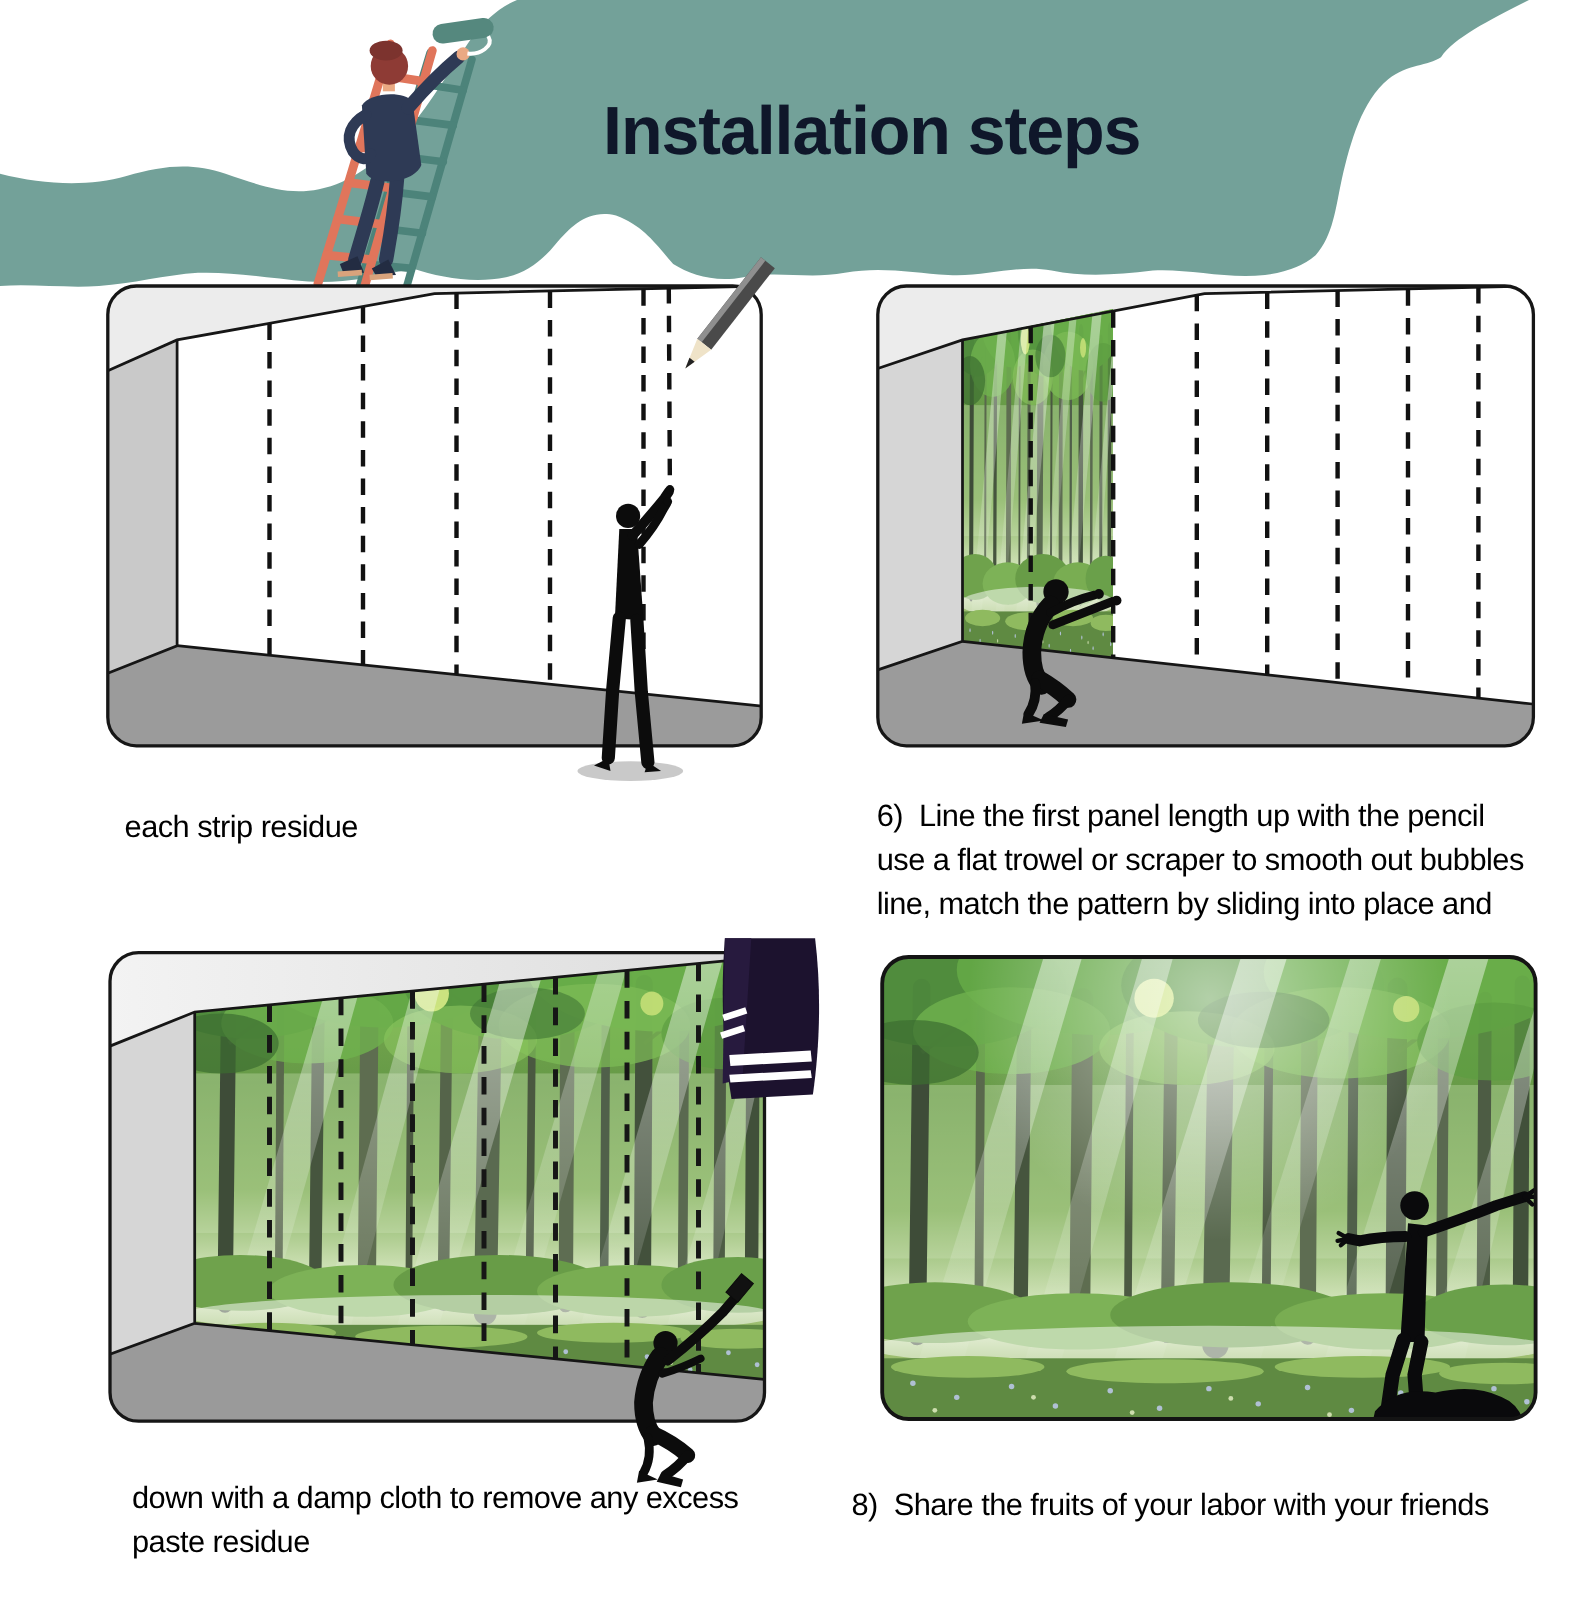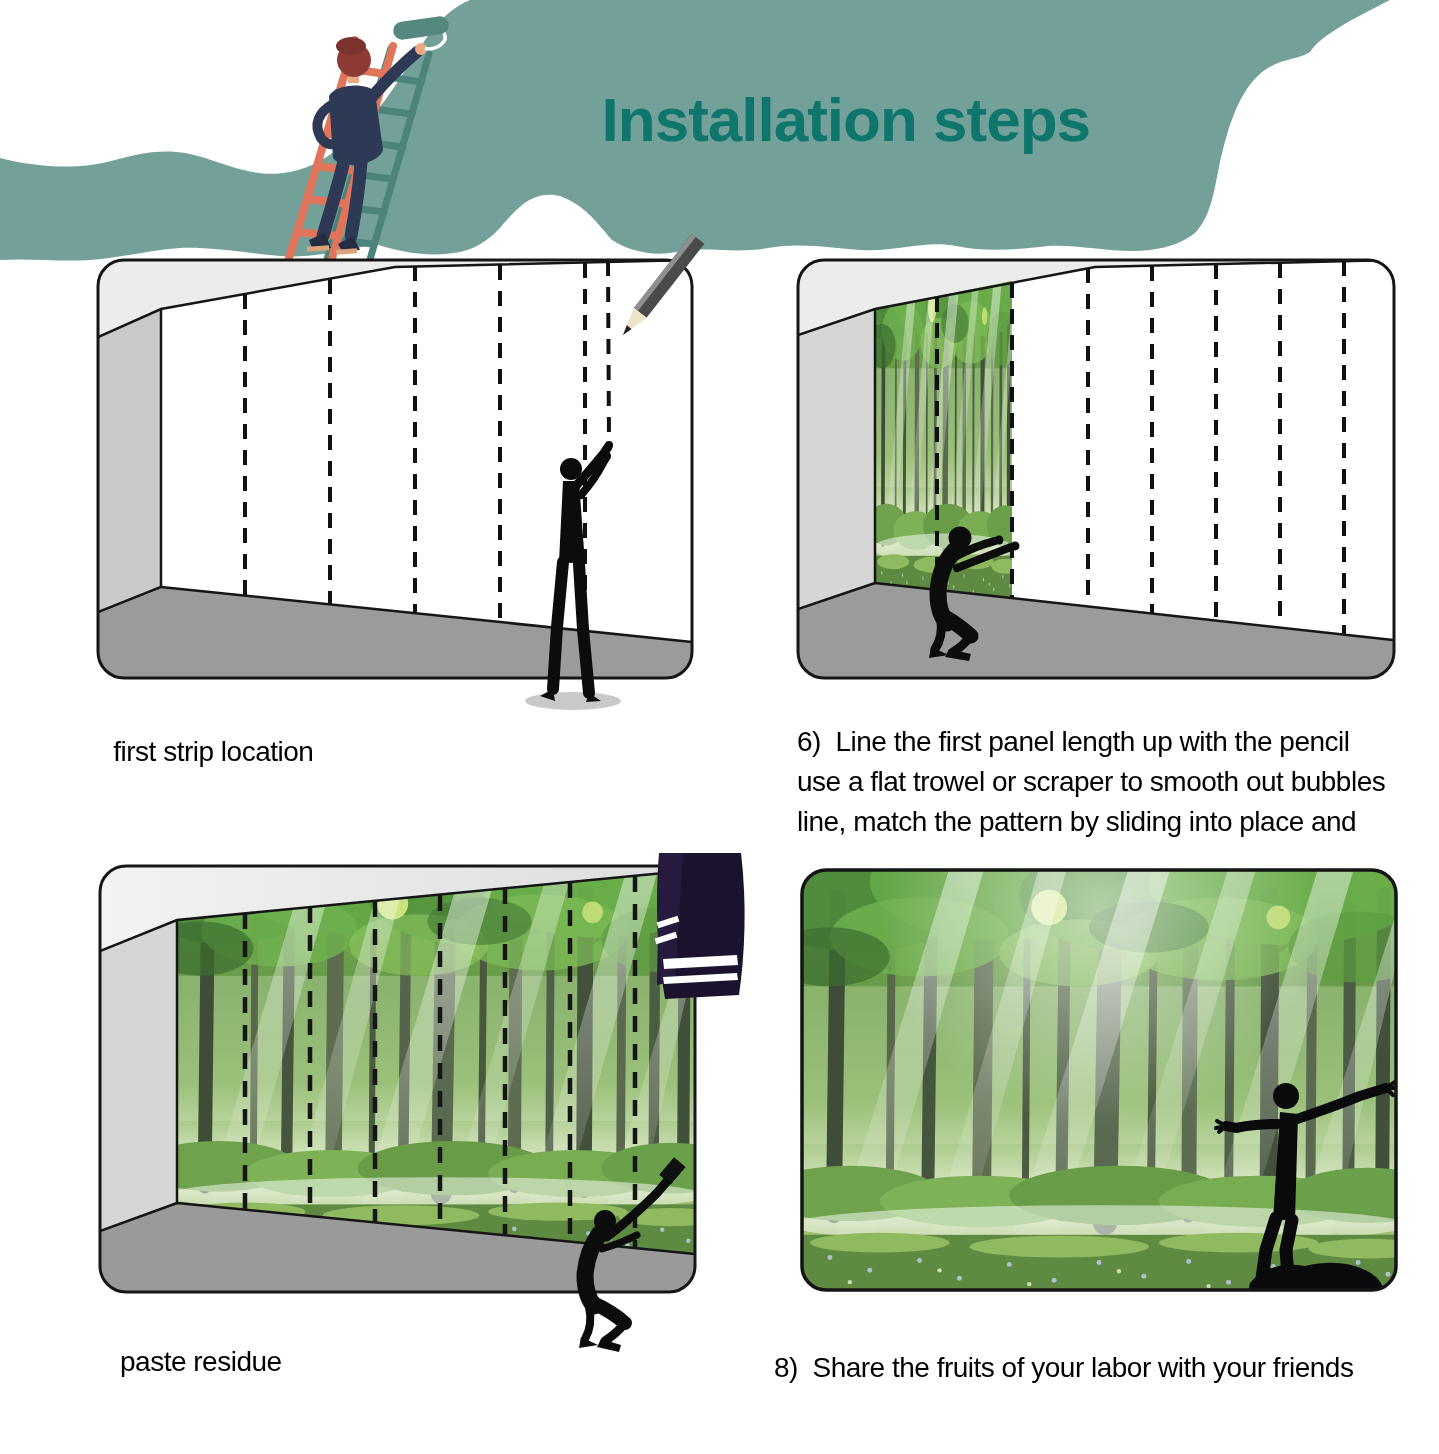--- a/index.html
+++ b/index.html
@@ -3,22 +3,22 @@
 <meta charset="utf-8">
 <style>
   html,body{margin:0;padding:0;}
   body{
     width:1439px;height:1454px;position:relative;background:#ffffff;
     font-family:"Liberation Sans", sans-serif;overflow:hidden;
   }
   .abs{position:absolute;}
   svg{display:block;overflow:visible;}
   #page-title{
-    left:495px;top:84px;width:595px;text-align:right;
-    font-size:62px;font-weight:700;color:#0f766e;letter-spacing:-1px;
+    left:495px;top:84px;width:595px;text-align:center;
+    font-size:62px;font-weight:700;color:#0f172a;letter-spacing:-1px;
     white-space:nowrap;
   }
   .caption{color:#000;}
   .cap-line{
     font-size:28px;line-height:40px;letter-spacing:-0.5px;white-space:pre;
     color:#000;
   }
   #caption-5{left:106px;top:732px;width:620px;}
   #caption-6{left:797px;top:722px;width:640px;}
   #caption-7{left:120px;top:1342px;width:620px;}
@@ -391,28 +391,29 @@
       <path d="M426,258 l-9,-5 M426,258 l-10,2 M426,258 l-7,6" fill="none" stroke-width="4"></path>
       <path d="M476,350 L466,382 L462,410" fill="none" stroke-width="13"></path>
       <path d="M492,352 L486,382 L488,408" fill="none" stroke-width="13"></path>
       <path d="M450,415 Q470,392 505,398 Q540,390 565,402 Q580,408 585,424 L448,424 Z" stroke="none"></path>
     </g>
   </g>
   <rect x="2" y="2" width="594" height="420" rx="24" fill="none" stroke="#141414" stroke-width="3.5"></rect>
 </svg>
 
 <div id="caption-5" class="abs caption">
-  <div class="cap-line"> first strip location</div>
+  <div class="cap-line"> each strip residue</div>
 </div>
 
 <div id="caption-6" class="abs caption">
   <div class="cap-line">6)  Line the first panel length up with the pencil</div>
   <div class="cap-line">use a flat trowel or scraper to smooth out bubbles</div>
   <div class="cap-line">line, match the pattern by sliding into place and</div>
 </div>
 
 <div id="caption-7" class="abs caption">
+  <div class="cap-line">down with a damp cloth to remove any excess</div>
   <div class="cap-line">paste residue</div>
 </div>
 
 <div id="caption-8" class="abs caption">
   <div class="cap-line">8)  Share the fruits of your labor with your friends</div>
 </div>
 
 </body></html>

